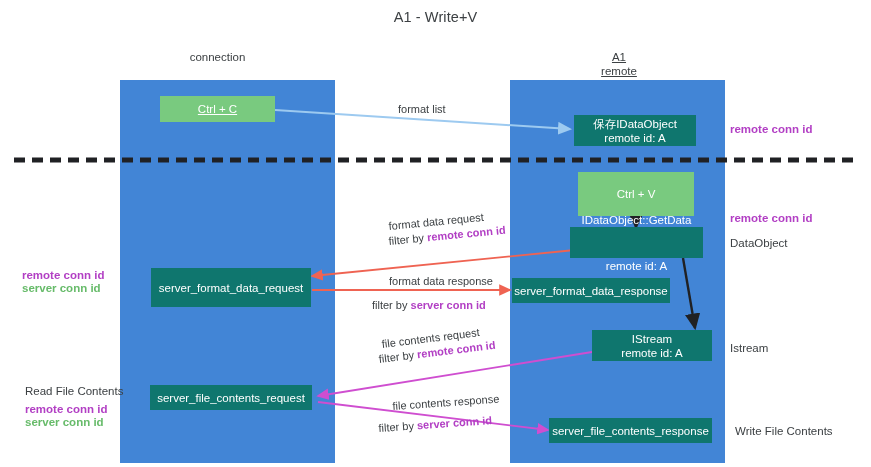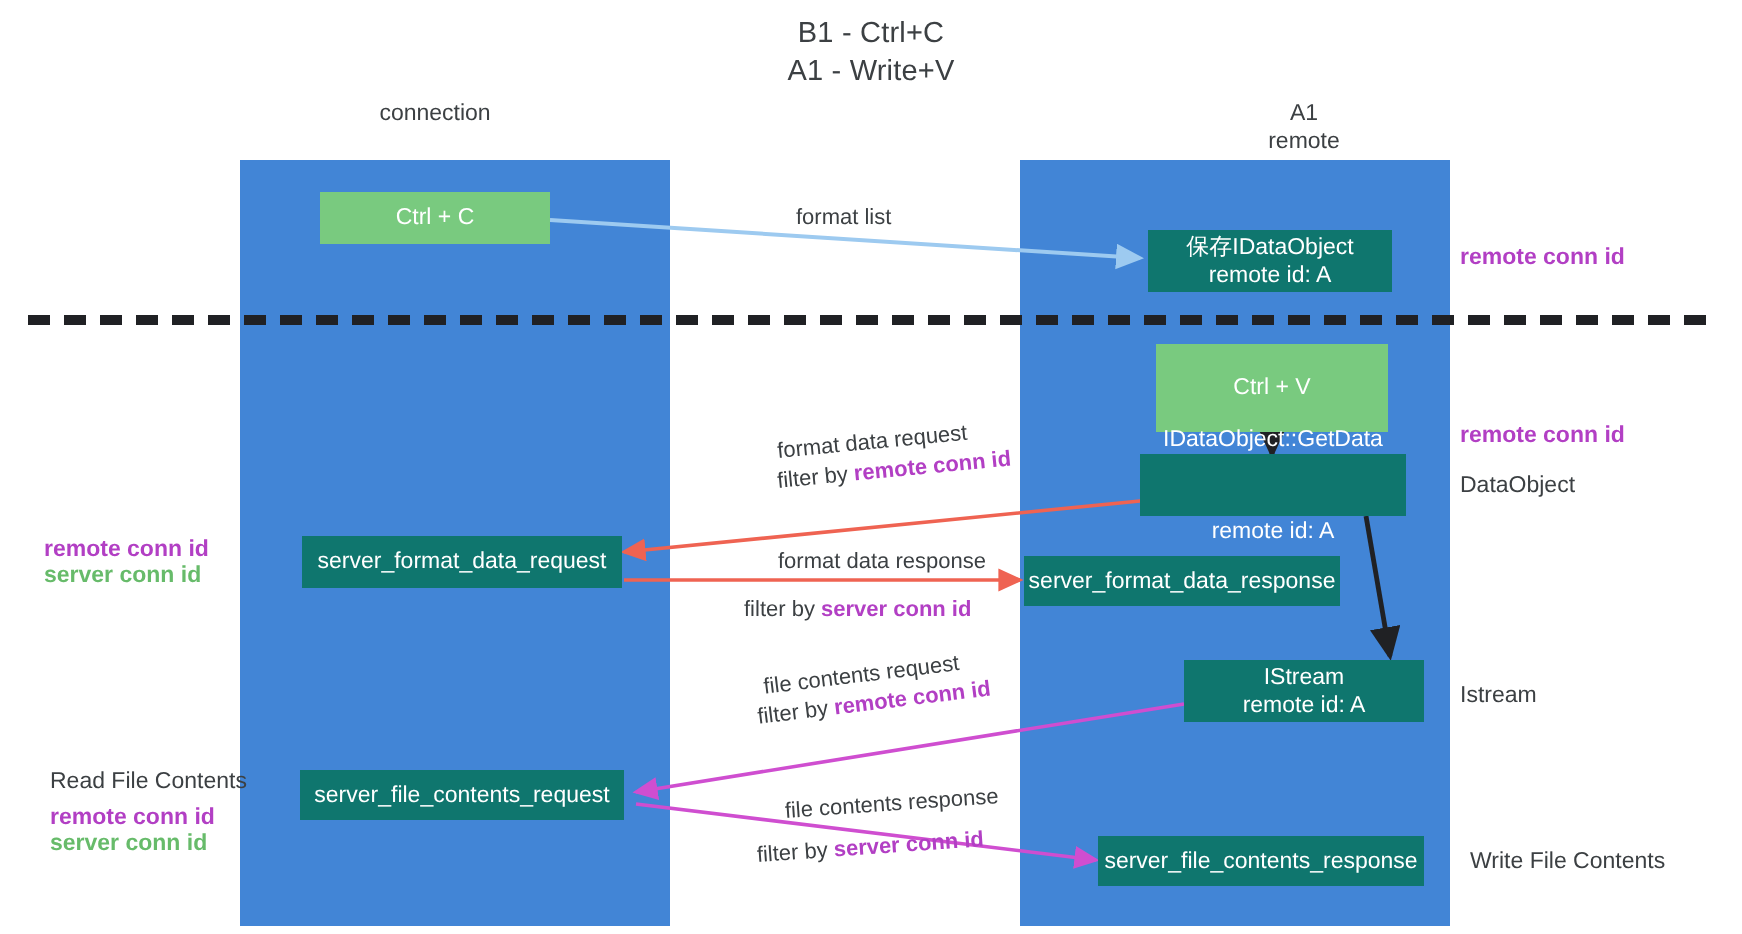--- a/index.html
+++ b/index.html
@@ -95,28 +95,27 @@
     height: 467px;
     pointer-events: none;
   }
 </style>
 </head>
 <body>
 
 <div id="canvas">
 
   <div class="title">
-    <div>B1 - Ctrl+C</div>
     <div>A1 - Write+V</div>
   </div>
 
   <div class="col-header" style="left:145px; top:50px; width:145px;">
     <div>connection</div>
   </div>
-  <div class="col-header" style="left:572px; top:50px; width:160px;">
+  <div class="col-header" style="left:539px; top:50px; width:160px;text-decoration:underline;">
     <div>A1</div>
     <div>remote</div>
   </div>
 
   <div class="lane" style="left:120px; top:80px; width:215px; height:383px;"></div>
   <div class="lane" style="left:510px; top:80px; width:215px; height:383px;"></div>
 
   <svg class="overlay" viewBox="0 0 871 467">
     <defs>
       <marker id="ah-lightblue" markerWidth="7" markerHeight="7" refX="6" refY="3.2" orient="auto">
@@ -143,39 +142,39 @@
 
     <line x1="312" y1="290" x2="510" y2="290" stroke="#ef6352" stroke-width="1.8" marker-end="url(#ah-red)"></line>
 
     <line x1="683" y1="258" x2="695" y2="328" stroke="#202124" stroke-width="2.4" marker-end="url(#ah-black)"></line>
 
     <line x1="592" y1="352" x2="318" y2="396" stroke="#cf4ed0" stroke-width="1.8" marker-end="url(#ah-magenta)"></line>
 
     <line x1="318" y1="402" x2="548" y2="430" stroke="#cf4ed0" stroke-width="1.8" marker-end="url(#ah-magenta)"></line>
   </svg>
 
-  <div class="nodebox green" style="left:160px; top:96px; width:115px; height:26px;">
+  <div class="nodebox green" style="left:160px; top:96px; width:115px; height:26px;text-decoration:underline;">
     <span>Ctrl + C</span>
   </div>
 
   <div class="nodebox orange" style="left:574px; top:115px; width:122px; height:31px;">
     <span>保存IDataObject</span>
     <span class="l2">remote id: A</span>
   </div>
 
   <div class="nodebox green" style="left:578px; top:172px; width:116px; height:44px;">
     <span>Ctrl + V</span>
   </div>
 
   <div class="nodebox orange" style="left:570px; top:227px; width:133px; height:31px;gap:32px;">
     <span>IDataObject::GetData</span>
     <span class="l2">remote id: A</span>
   </div>
 
-  <div class="nodebox orange" style="left:151px; top:268px; width:160px; height:26px;text-align:right;">
+  <div class="nodebox orange" style="left:151px; top:268px; width:160px; height:39px;text-align:right;">
     <span>server_format_data_request</span>
   </div>
 
   <div class="nodebox orange" style="left:512px; top:278px; width:158px; height:25px;">
     <span>server_format_data_response</span>
   </div>
 
   <div class="nodebox orange" style="left:592px; top:330px; width:120px; height:31px;">
     <span>IStream</span>
     <span class="l2">remote id: A</span>

